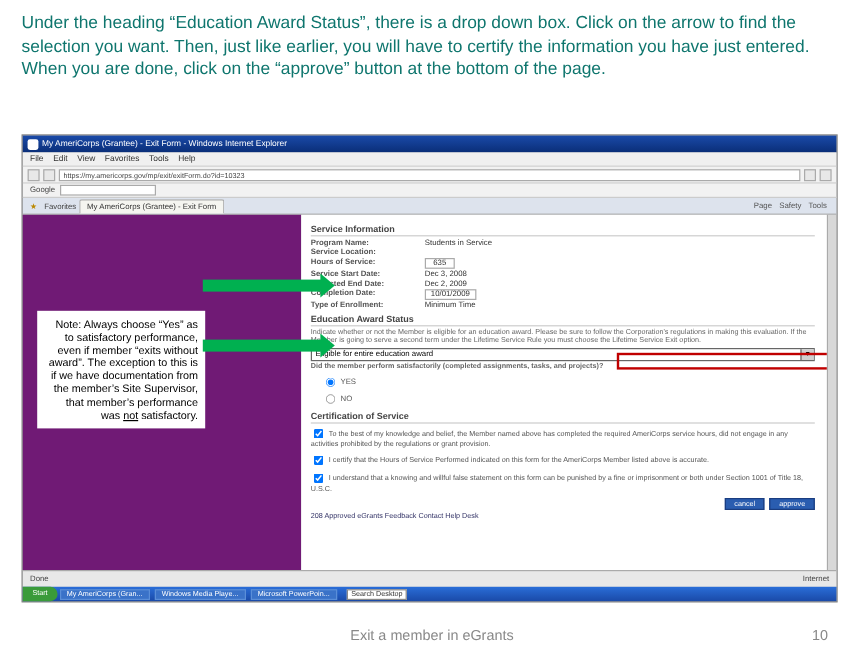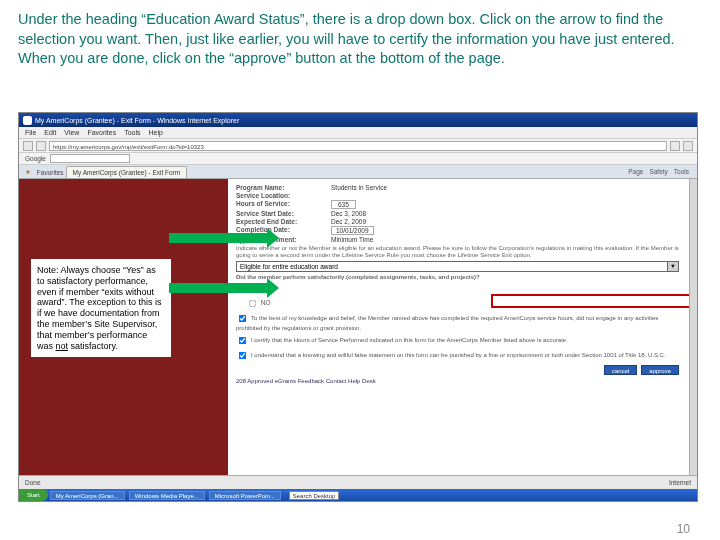--- a/index.html
+++ b/index.html
@@ -11,21 +11,21 @@
   .menubar { height: 12px; background: #f0f0f0; border-bottom: 1px solid #ccc; display:flex; align-items:center; gap:8px; padding:0 6px; font-size:7px; color:#333;}
   .toolbar { height: 14px; background:#f2f2f2; border-bottom:1px solid #ccc; display:flex; align-items:center; padding:0 4px; gap:3px;}
   .toolbar .addr { flex:1; height:10px; background:#fff; border:1px solid #aaa; font-size:6px; padding:0 3px; color:#444; line-height:10px; overflow:hidden;}
   .toolbar .btn { width:10px; height:10px; background:#e8e8e8; border:1px solid #aaa;}
   .googlebar { height:12px; background:#f2f2f2; border-bottom:1px solid #ccc; display:flex; align-items:center; gap:4px; padding:0 6px; font-size:6.5px; color:#444;}
   .googlebar .gbox { width:80px; height:9px; background:#fff; border:1px solid #aaa;}
   .tabs { height:14px; background:#dde3ed; border-bottom:1px solid #aaa; display:flex; align-items:flex-end; padding:0 4px; gap:2px;}
   .tabs .tab { height:12px; background:#f5f5f0; border:1px solid #aaa; border-bottom:none; padding:0 6px; font-size:6.5px; line-height:12px; color:#333; border-radius:2px 2px 0 0;}
   .tabright { margin-left:auto; display:flex; gap:6px; align-items:center; font-size:6.5px; color:#555; padding-right:4px; height:14px;}
   .content-wrap { display:flex; height: calc(100% - 14px - 12px - 14px - 12px - 14px - 14px - 12px); }
-  .left-gutter { width:209px; background:#7f1d1d; position:relative;}
+  .left-gutter { width:232px; background:#701a75; position:relative;text-align:right;}
   .note-box { position:absolute; left:12px; top:80px; width:140px; background:#fff; padding:6px; font-size:9px; line-height:1.2; color:#000;}
   .note-box u { text-decoration: underline; }
   .arrow { position:absolute; width:90px; height:10px; background:#00b050; }
   .arrow::after { content:''; position:absolute; right:-10px; top:-5px; border-left:12px solid #00b050; border-top:10px solid transparent; border-bottom:10px solid transparent;}
   .arrow1 { left:150px; top:120px; width:100px; }
   .arrow2 { left:150px; top:170px; width:100px; }
   .main-panel { flex:1; background:#fff; padding:4px 10px 4px 8px; overflow:hidden; position:relative;}
   .main-panel h4 { font-size:7.5px; font-weight:bold; color:#444; border-bottom:1px solid #ccc; margin:3px 0 2px 0; padding-bottom:1px;}
   .field-row { display:flex; font-size:6.5px; color:#555; margin:1px 0;}
   .field-row .lbl { width:95px; font-weight:bold;}
@@ -95,20 +95,21 @@
   </div>
 
   <div class="content-wrap">
     <div class="left-gutter">
       <div class="note-box">
         <span>Note:  Always choose “Yes” as to satisfactory performance, even if member “exits without award”.  The exception to this is if we have documentation from the member’s Site Supervisor, that member’s performance was </span><u>not</u><span> satisfactory.</span>
       </div>
     </div>
 
     <div class="main-panel">
+      <h4>Service Information</h4>
       <div class="field-row">
           <span class="lbl">Program Name:</span>
           <span class="val">Students in Service</span>
         </div>
       <div class="field-row">
           <span class="lbl">Service Location:</span>
           <span class="val"></span>
         </div>
       <div class="field-row">
           <span class="lbl">Hours of Service:</span>
@@ -124,29 +125,31 @@
         </div>
       <div class="field-row">
           <span class="lbl">Completion Date:</span>
           <span class="val" style="background:#fff;border:1px solid #aaa;padding:0 4px;">10/01/2009</span>
         </div>
       <div class="field-row">
           <span class="lbl">Type of Enrollment:</span>
           <span class="val">Minimum Time</span>
         </div>
 
+      <h4>Education Award Status</h4>
       <div class="longtext">Indicate whether or not the Member is eligible for an education award. Please be sure to follow the Corporation's regulations in making this evaluation. If the Member is going to serve a second term under the Lifetime Service Rule you must choose the Lifetime Service Exit option.</div>
       <div class="dropdown">
         <span>Eligible for entire education award</span>
         <span class="dd-arrow">▾</span>
       </div>
       <div class="longtext" style="font-weight:bold;">Did the member perform satisfactorily (completed assignments, tasks, and projects)?</div>
       <div class="radio-row"><input type="radio" checked="" style=""> <span>YES</span></div>
       <div class="radio-row"><input type="radio" style=""> <span>NO</span></div>
 
+      <h4>Certification of Service</h4>
       <div class="chk-block"><input type="checkbox" checked="" style=""><span>To the best of my knowledge and belief, the Member named above has completed the required AmeriCorps service hours, did not engage in any activities prohibited by the regulations or grant provision.</span></div>
       <div class="chk-block"><input type="checkbox" checked="" style=""><span>I certify that the Hours of Service Performed indicated on this form for the AmeriCorps Member listed above is accurate.</span></div>
       <div class="chk-block"><input type="checkbox" checked="" style=""><span>I understand that a knowing and willful false statement on this form can be punished by a fine or imprisonment or both under Section 1001 of Title 18, U.S.C.</span></div>
 
       <div class="btn-row">
         <span class="b">cancel</span>
         <span class="b">approve</span>
       </div>
       <div class="bottom-links">208 Approved   eGrants Feedback   Contact Help Desk</div>
 
@@ -168,14 +171,15 @@
     <span class="start">Start</span>
     <span class="titem">My AmeriCorps (Gran...</span>
     <span class="titem">Windows Media Playe...</span>
     <span class="titem">Microsoft PowerPoin...</span>
     <span class="sd">Search Desktop</span>
   </div>
 </div>
 
 <div class="footer">
   <span></span>
+  <span class="ft-center">Exit a member in eGrants</span>
   <span>10</span>
 </div>
 
 </body></html>

